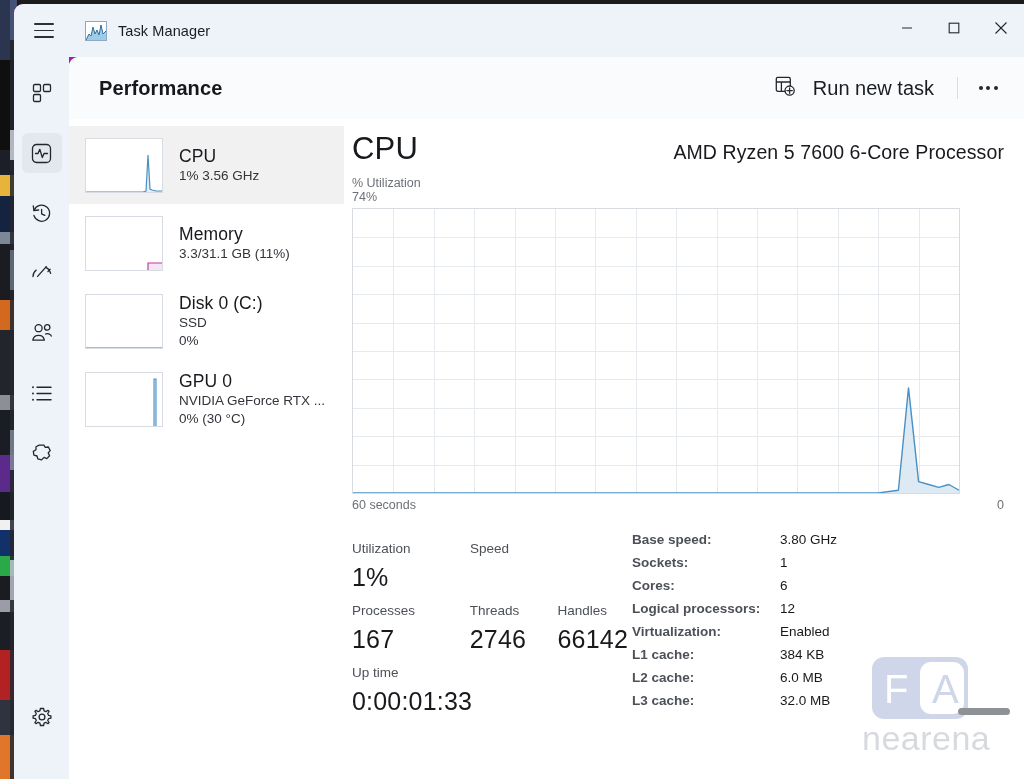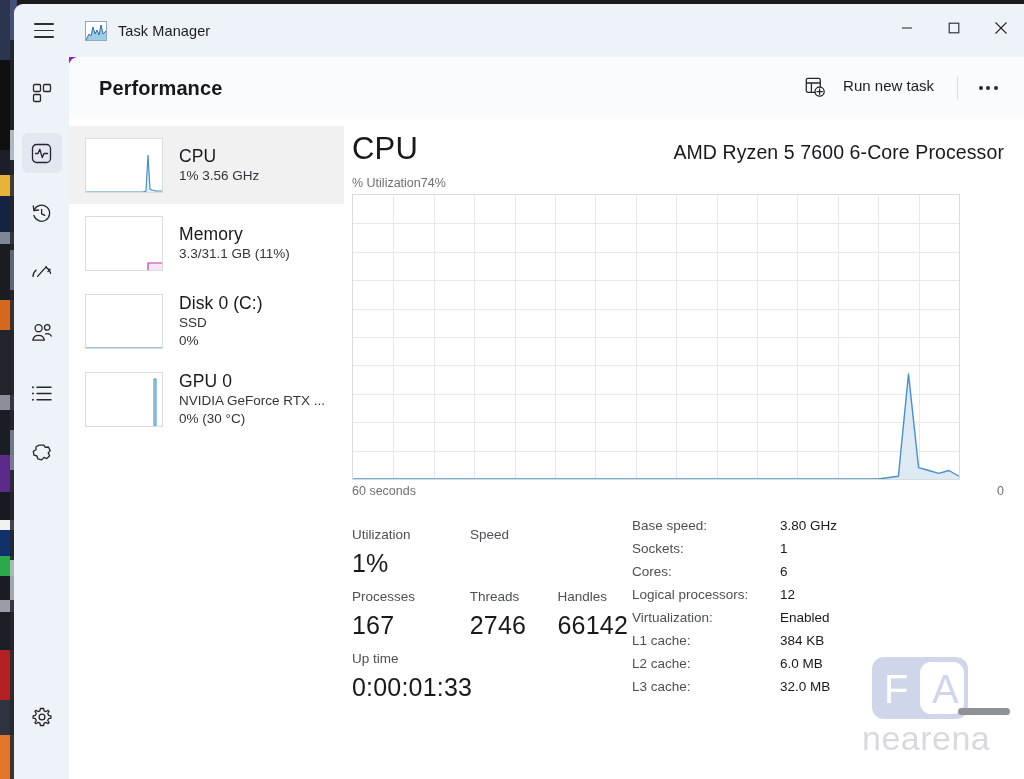--- a/index.html
+++ b/index.html
@@ -121,22 +121,22 @@
     border-top-left-radius: 9px; position: relative; overflow: hidden;
   }
   #pane-header {
     height: 62px; background: #fafbfc;
     display: flex; align-items: center; position: relative;
     border-top-left-radius: 9px;
   }
   #page-title { margin-left: 30px; font-size: 20px; font-weight: bold; color: #16181c; letter-spacing: .1px; }
   #header-actions { position: absolute; right: 18px; top: 0; height: 62px; display: flex; align-items: center; }
   #run-new-task {
-    display: flex; align-items: flex-start; gap: 18px;
-    padding: 7px 11px; border-radius: 5px; cursor: pointer; color: #1a1d22; font-size: 15px;
+    display: flex; align-items: center; gap: 18px;
+    padding: 7px 11px; border-radius: 5px; cursor: pointer; color: #1a1d22; font-size: 20px;
   }
   .vsep { width: 1px; height: 22px; background: #d9dde3; margin: 0 12px; }
   #more-btn {
     width: 36px; height: 30px; border-radius: 5px; cursor: pointer;
     display: flex; align-items: center; justify-content: center; gap: 3.5px;
   }
   #more-btn i { width: 4px; height: 4px; border-radius: 50%; background: #24272c; display: block; }
 
   
   #content { display: flex; height: 660px; }
@@ -156,41 +156,41 @@
   .res-text { margin-left: 16px; min-width: 0; }
   .res-name { font-size: 17.5px; color: #17191d; line-height: 22px; letter-spacing: .1px; }
   .res-sub { font-size: 13.5px; color: #31343a; line-height: 18px; white-space: nowrap; }
   .res-sub2 { font-size: 13.5px; color: #31343a; line-height: 18px; }
 
   
   #graph-area { flex: 1; padding-left: 8px; padding-right: 20px; position: relative; }
   #graph-head { display: flex; align-items: baseline; justify-content: space-between; padding: 12px 0 0 0; }
   #cpu-heading { font-size: 31px; color: #17191d; letter-spacing: .2px; }
   #cpu-model { font-size: 19.5px; color: #17191d; letter-spacing: .1px; }
-  #axis-row { display: flex; justify-content: flex-start; margin-top: 9px; }
+  #axis-row { display: flex; justify-content: center; margin-top: 9px; flex-direction: column; }
   #axis-left, #axis-right { font-size: 12.5px; color: #6c7076; }
   #chart {
     margin-top: 4px; width: 608px; height: 286px;
     border: 1px solid #d8dce1; position: relative; background: #fff;
   }
   #chart svg { position: absolute; left: 0; top: 0; }
   #axis-bottom-row { display: flex; justify-content: space-between; margin-top: 4px; }
   #axis-bottom-left, #axis-bottom-right { font-size: 12.5px; color: #6c7076; }
 
   
   #stats { display: flex; margin-top: 16px; }
   #stats-left { width: 276px; }
   .stat-row { display: flex; margin-top: 10px; }
   .stat-block { }
   .stat-label { font-size: 13.5px; color: #4c5057; line-height: 22px; }
   .stat-value { font-size: 25px; color: #17191d; line-height: 34px; letter-spacing: .2px; }
 
   #stats-right { margin-left: 4px; }
   .spec-line { display: flex; line-height: 23px; }
-  .spec-key { width: 148px; font-size: 13.5px; color: #4c5057; }
+  .spec-key { width: 148px; font-size: 13.5px; color: #4c5057; font-weight: bold; }
   .spec-val { font-size: 13.5px; color: #17191d; }
 
   
   #watermark { position: absolute; right: 22px; bottom: 14px; width: 140px; height: 108px; opacity: .55; pointer-events: none; }
   #wm-box { position: absolute; left: 10px; top: 0; width: 96px; height: 62px; background: #aab6d8; border-radius: 12px; }
   #wm-f { position: absolute; left: 22px; top: 10px; font-size: 40px; color: #ffffff; font-family: "Liberation Sans", sans-serif; }
   #wm-a-box { position: absolute; left: 58px; top: 5px; width: 44px; height: 52px; background: #ffffff; border-radius: 11px; }
   #wm-a { position: absolute; left: 70px; top: 10px; font-size: 40px; color: #aab6d8; }
   #wm-text { position: absolute; left: 0; top: 62px; font-size: 34px; color: #b6bcc6; letter-spacing: .5px; }
 

